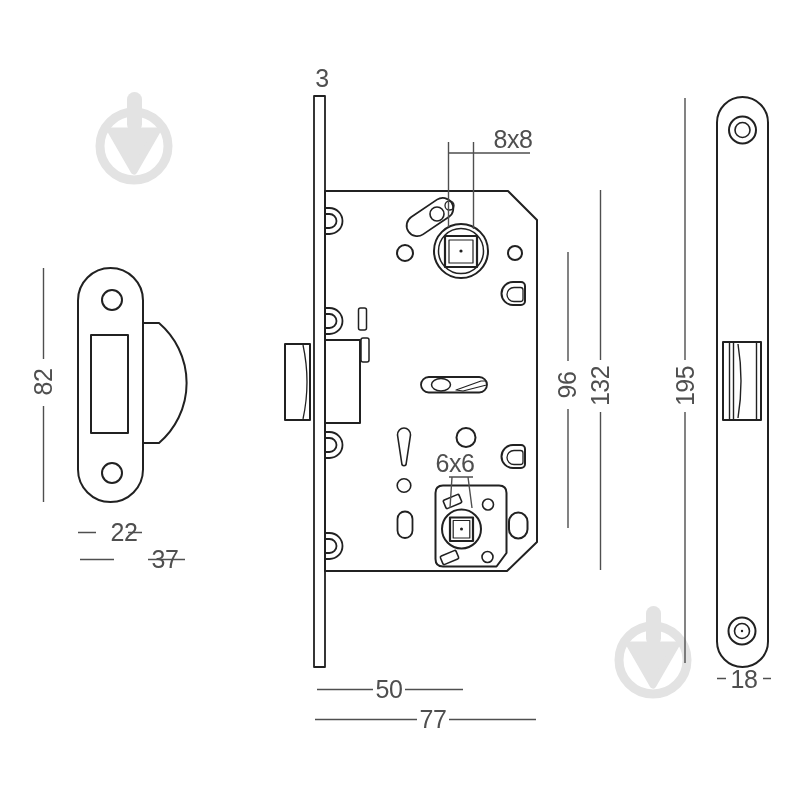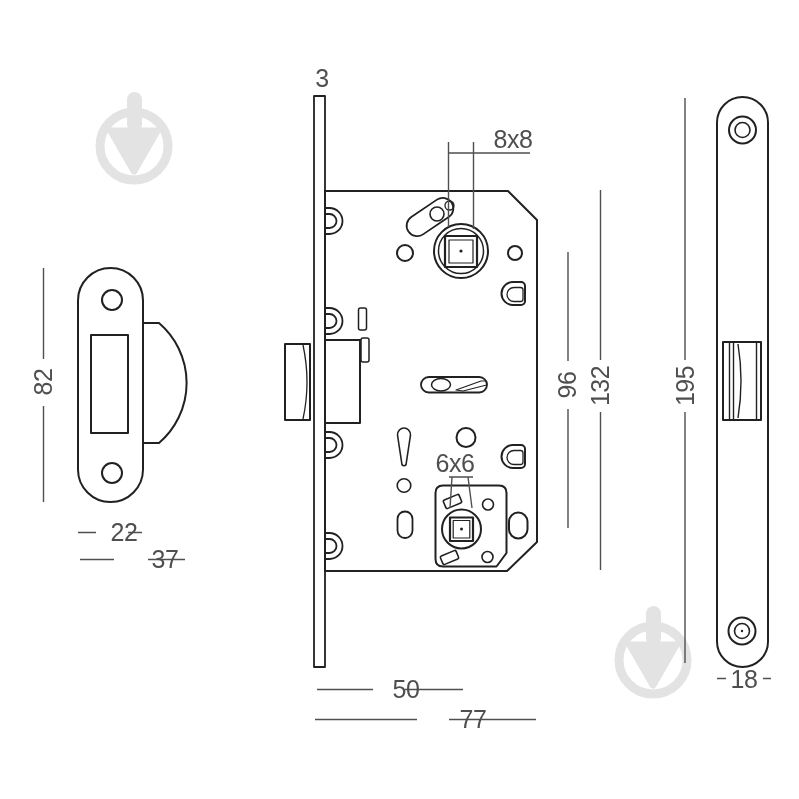--- a/index.html
+++ b/index.html
@@ -146,17 +146,17 @@
 
   <div class="dim" style="left:322px;top:78px;">3</div>
   <div class="dim" style="left:513px;top:139px;">8x8</div>
   <div class="dim" style="left:455px;top:463px;text-align:center;">6x6</div>
   <div class="dim vert" style="left:567px;top:385px;">96</div>
   <div class="dim vert" style="left:600px;top:386px;">132</div>
   <div class="dim vert" style="left:685px;top:386px;">195</div>
   <div class="dim vert" style="left:43px;top:382px;">82</div>
   <div class="dim" style="left:124px;top:532px;">22</div>
   <div class="dim" style="left:122px;top:559px;margin-left:43px;">37</div>
-  <div class="dim" style="left:406px;top:689px;text-align:right;">50</div>
-  <div class="dim" style="left:433px;top:719px;margin-left:40px;">77</div>
+  <div class="dim" style="left:389px;top:689px;text-align:right;">50</div>
+  <div class="dim" style="left:433px;top:719px;">77</div>
   <div class="dim" style="left:744px;top:679px;text-align:center;">18</div>
 
 </div>
 
 </body></html>

